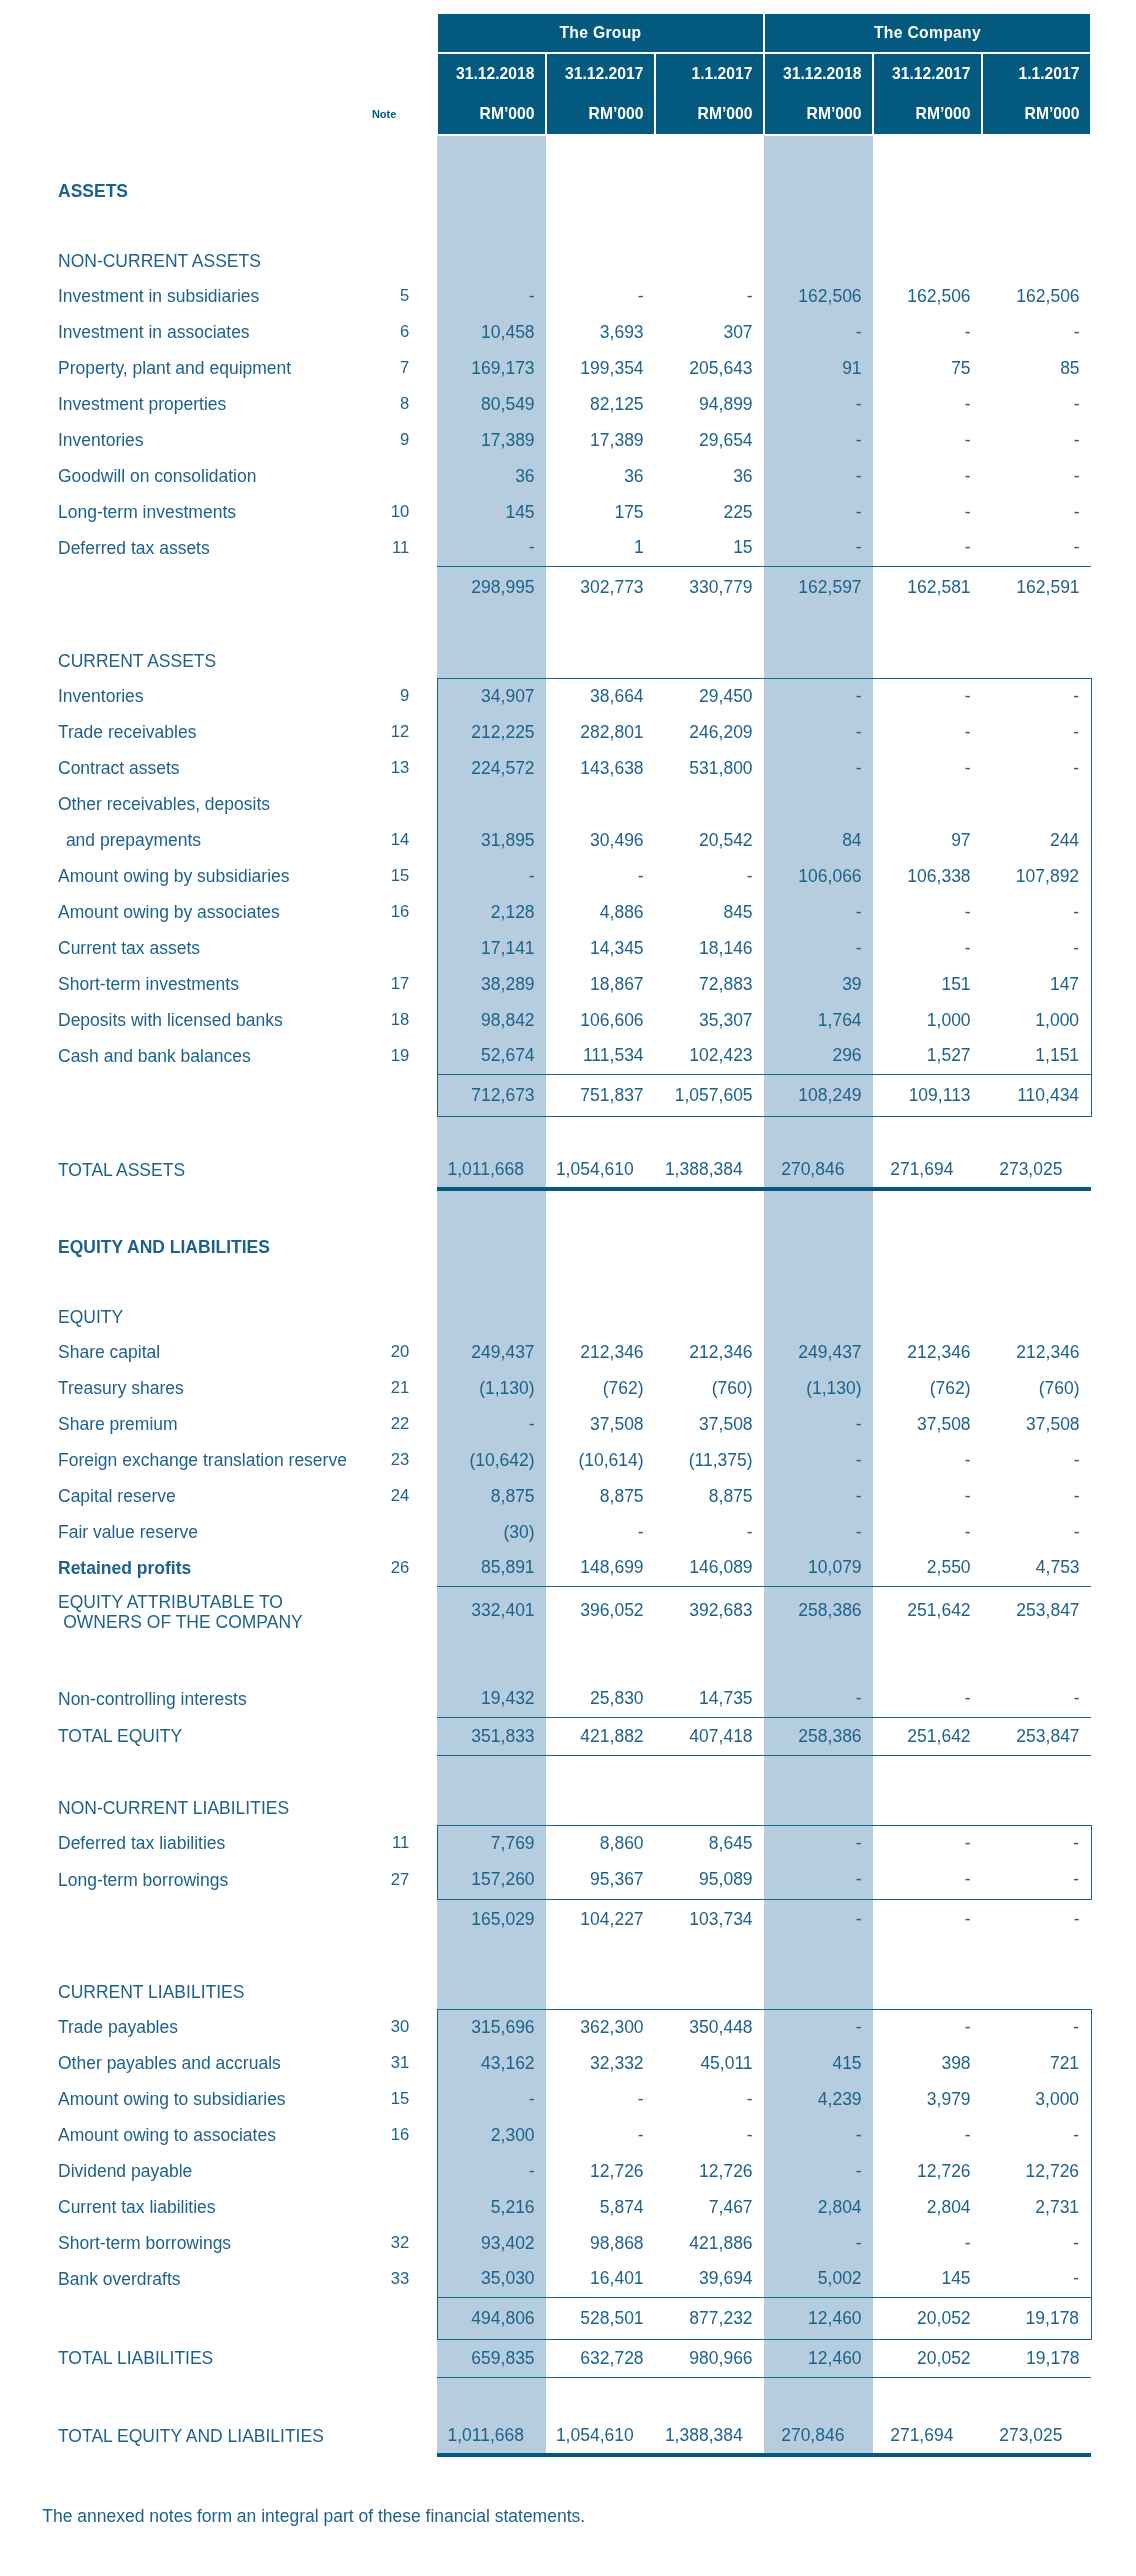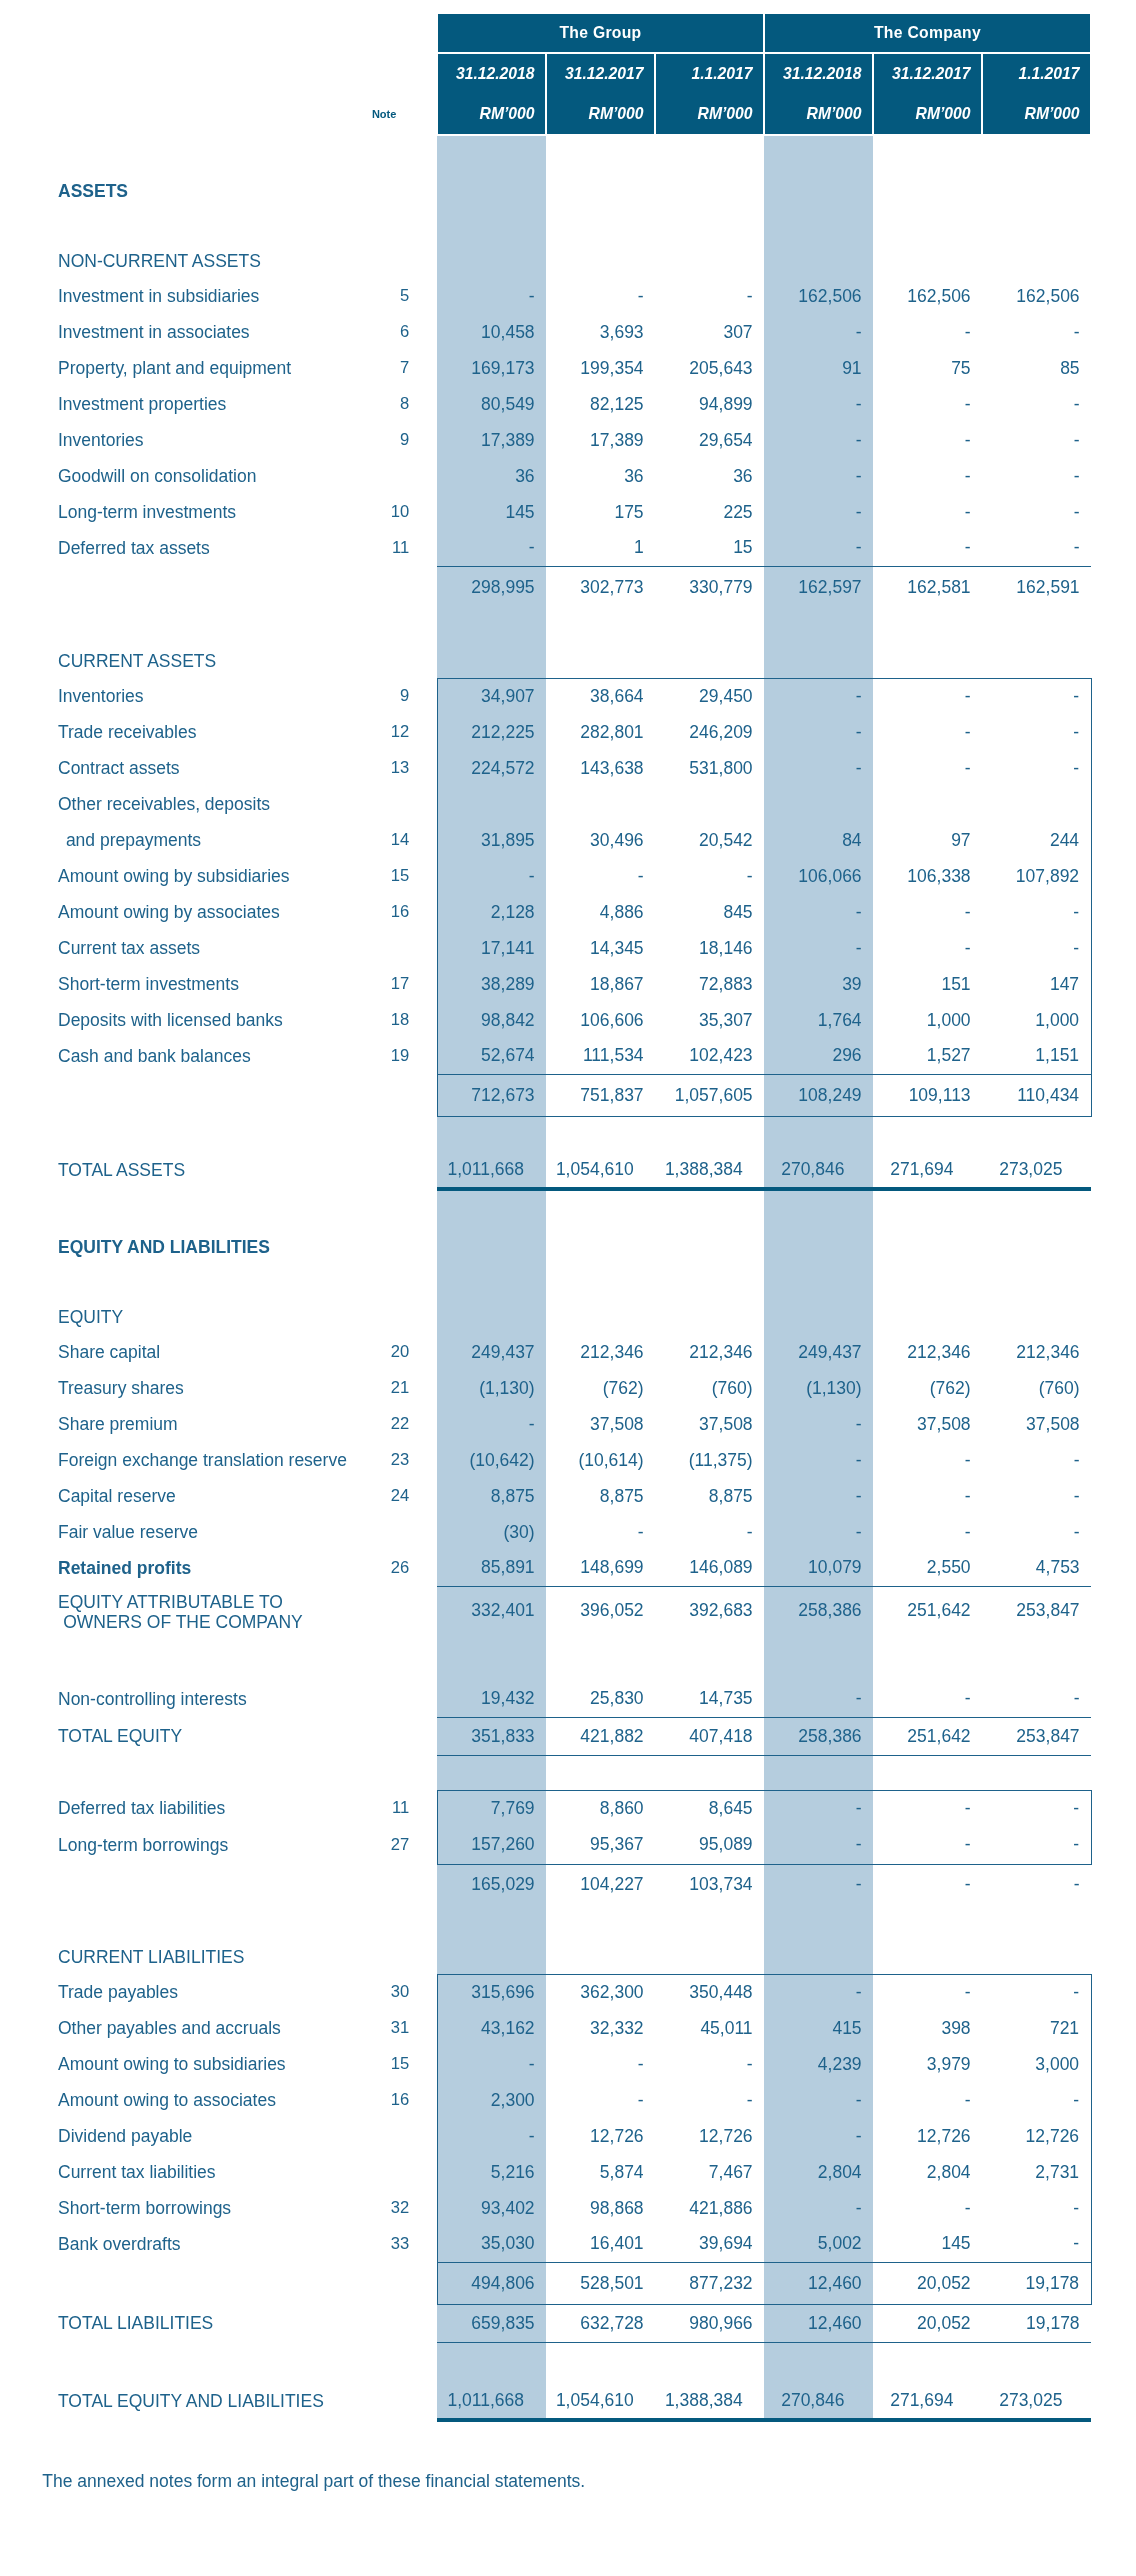--- a/index.html
+++ b/index.html
@@ -24,21 +24,21 @@
   
   thead th{padding:0;font-weight:bold;}
   th.grp{
     background:var(--header-bg);color:#fff;
     font-size:15.7px;letter-spacing:0.3px;
     height:38px;vertical-align:middle;
     border:2.6px solid #fff;
   }
   th.colhd{
     background:var(--header-bg);color:#fff;
-    height:80px;border:2.6px solid #fff;vertical-align:middle;font-style:italic;
+    height:80px;border:2.6px solid #fff;vertical-align:middle;
   }
   th.colhd .hwrap{
     display:flex;flex-direction:column;justify-content:space-between;
     height:56px;padding:0 10.5px;align-items:flex-end;
   }
   .hdate,.hunit{font-size:15.7px;font-weight:bold;color:#fff;line-height:1;}
   th.notehd{
     color:var(--header-bg);font-size:11px;font-weight:bold;
     text-align:center;vertical-align:bottom;padding:0 1.7px 15.7px 0;
   }
@@ -624,20 +624,31 @@
           <td class="lbl"></td>
           <td class="note"></td>
           <td class="gapcol"></td>
           <td class="val sh"></td>
           <td class="val"></td>
           <td class="val"></td>
           <td class="val sh"></td>
           <td class="val"></td>
           <td class="val"></td>
         </tr>
+        <tr style="height: 35px;">
+          <td class="lbl sect">NON-CURRENT LIABILITIES</td>
+          <td class="note"></td>
+          <td class="gapcol"></td>
+          <td class="val sh"></td>
+          <td class="val"></td>
+          <td class="val"></td>
+          <td class="val sh"></td>
+          <td class="val"></td>
+          <td class="val"></td>
+        </tr>
         <tr>
           <td class="lbl">Deferred tax liabilities</td>
           <td class="note">11</td>
           <td class="gapcol"></td>
           <td class="val sh bl bt">7,769</td>
           <td class="val bt">8,860</td>
           <td class="val bt">8,645</td>
           <td class="val sh bt">-</td>
           <td class="val bt">-</td>
           <td class="val br bt">-</td>

